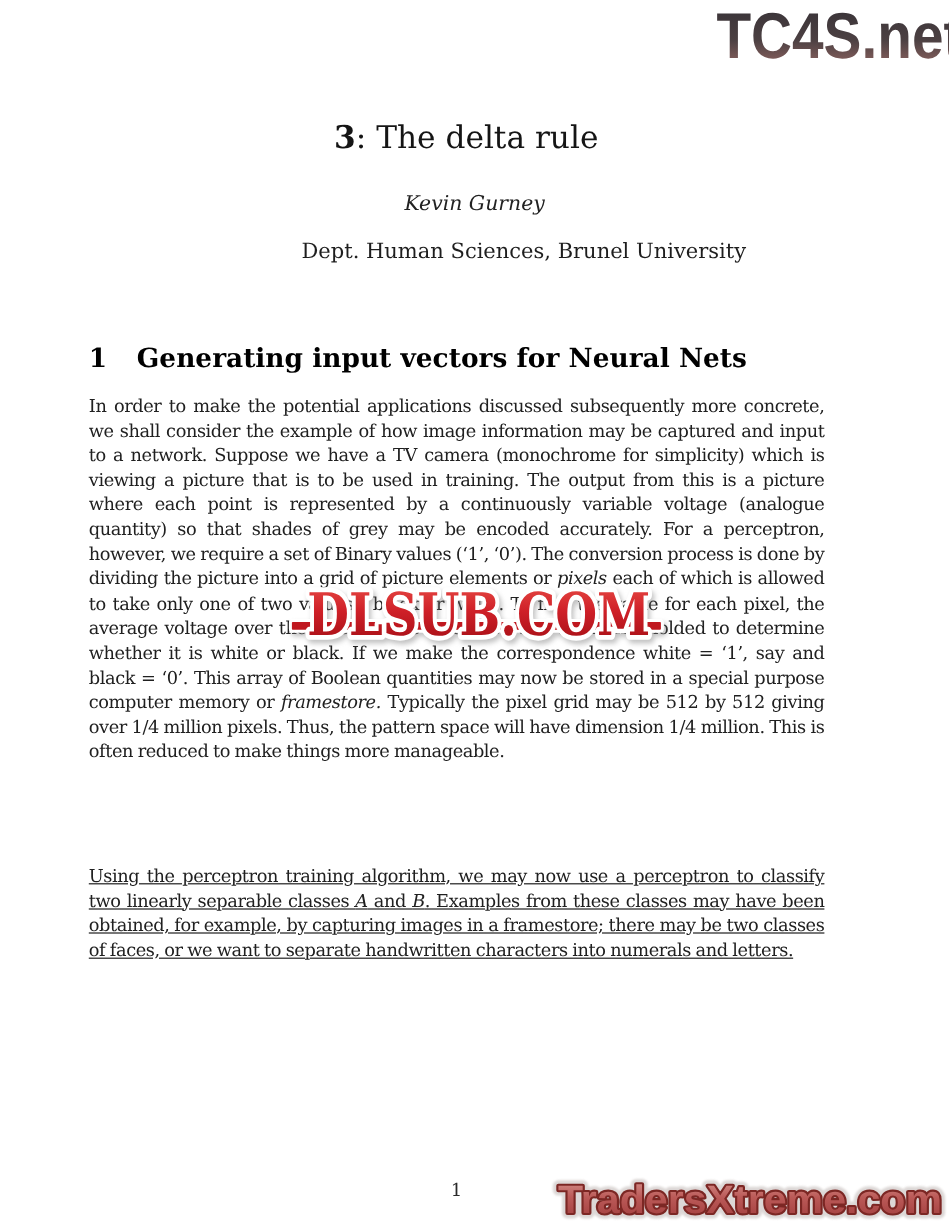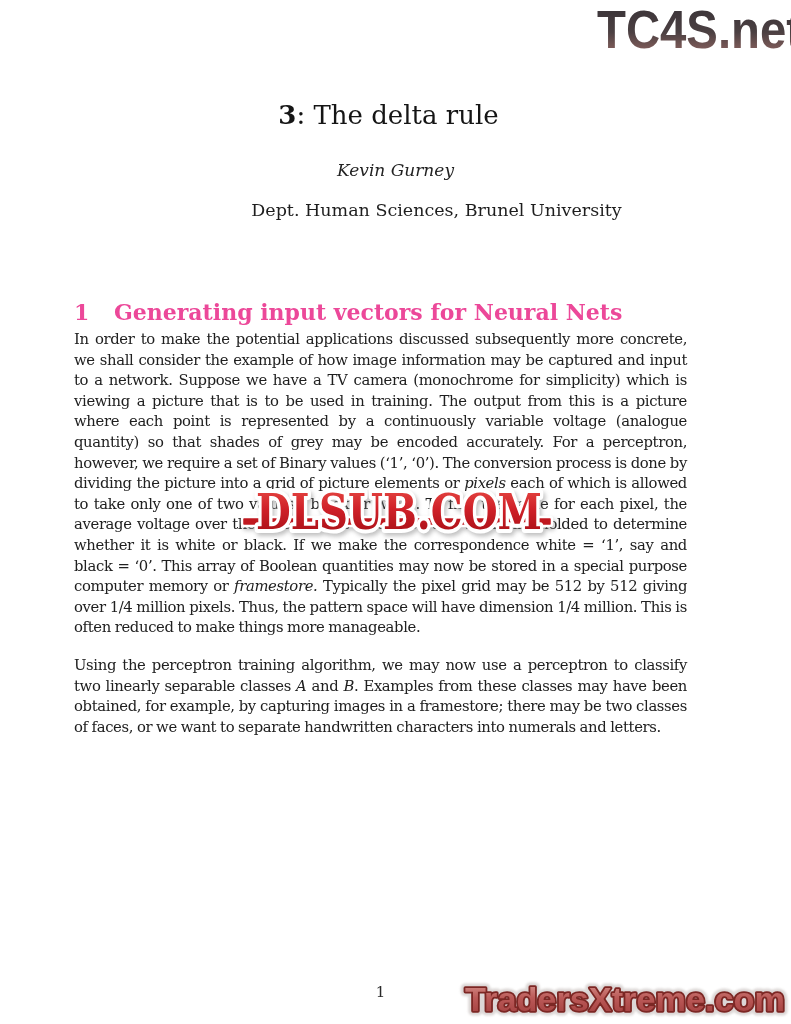--- a/index.html
+++ b/index.html
@@ -7,30 +7,30 @@
     position:relative;width:791px;height:1024px;background:#ffffff;
     overflow:hidden;font-family:"DejaVu Serif",serif;color:#1c1c1c;
   }
   .title{position:absolute;top:100px;left:0;width:777px;text-align:center;
     font-size:26px;color:#151515;}
   .title .num{font-weight:bold;}
   .author{position:absolute;top:160px;left:0;width:791px;text-align:center;
     font-style:italic;font-size:17px;color:#222;}
   .affil{position:absolute;top:199px;left:0;width:791px;text-align:center;
     font-size:17.5px;line-height:22.5px;color:#1e1e1e;padding-left:41px;}
-  .sec{position:absolute;left:74px;font-size:22px;font-weight:bold;color:#ec4899;
-    white-space:nowrap;margin-top:13px;}
+  .sec{position:absolute;left:74px;font-size:22px;font-weight:bold;color:#000000;
+    white-space:nowrap;}
   .sec .n{display:inline-block;min-width:40px;}
   #sec1{top:286px;}
   #sec2{top:644px;}
   .para{position:absolute;left:74px;width:613px;text-align:justify;
     font-size:14.8px;line-height:20.6px;letter-spacing:-0.35px;word-spacing:-0.5px;
     color:#202020;}
   #para1{top:329px;}
-  #para2{top:655px;}
+  #para2{top:721px;text-decoration:underline;}
   .it{font-style:italic;}
   .pageno{position:absolute;top:983px;left:74px;width:613px;text-align:center;
     font-size:15px;color:#2a2a2a;}
   .wm{position:absolute;pointer-events:none;}
   #wm-tc4s{left:597px;top:0px;width:194px;height:58px;overflow:visible;}
   #wm-dlsub{left:236px;top:483px;width:324px;height:60px;overflow:visible;
     filter:drop-shadow(2px 3px 2px rgba(120,120,120,0.45));}
   #wm-traders{left:461px;top:975px;width:330px;height:49px;overflow:visible;}
   .tc4s-text{font-family:"Liberation Sans",sans-serif;font-weight:bold;font-size:54px;}
   .dlsub-text{font-family:"DejaVu Serif",serif;font-weight:bold;font-size:49px;}

